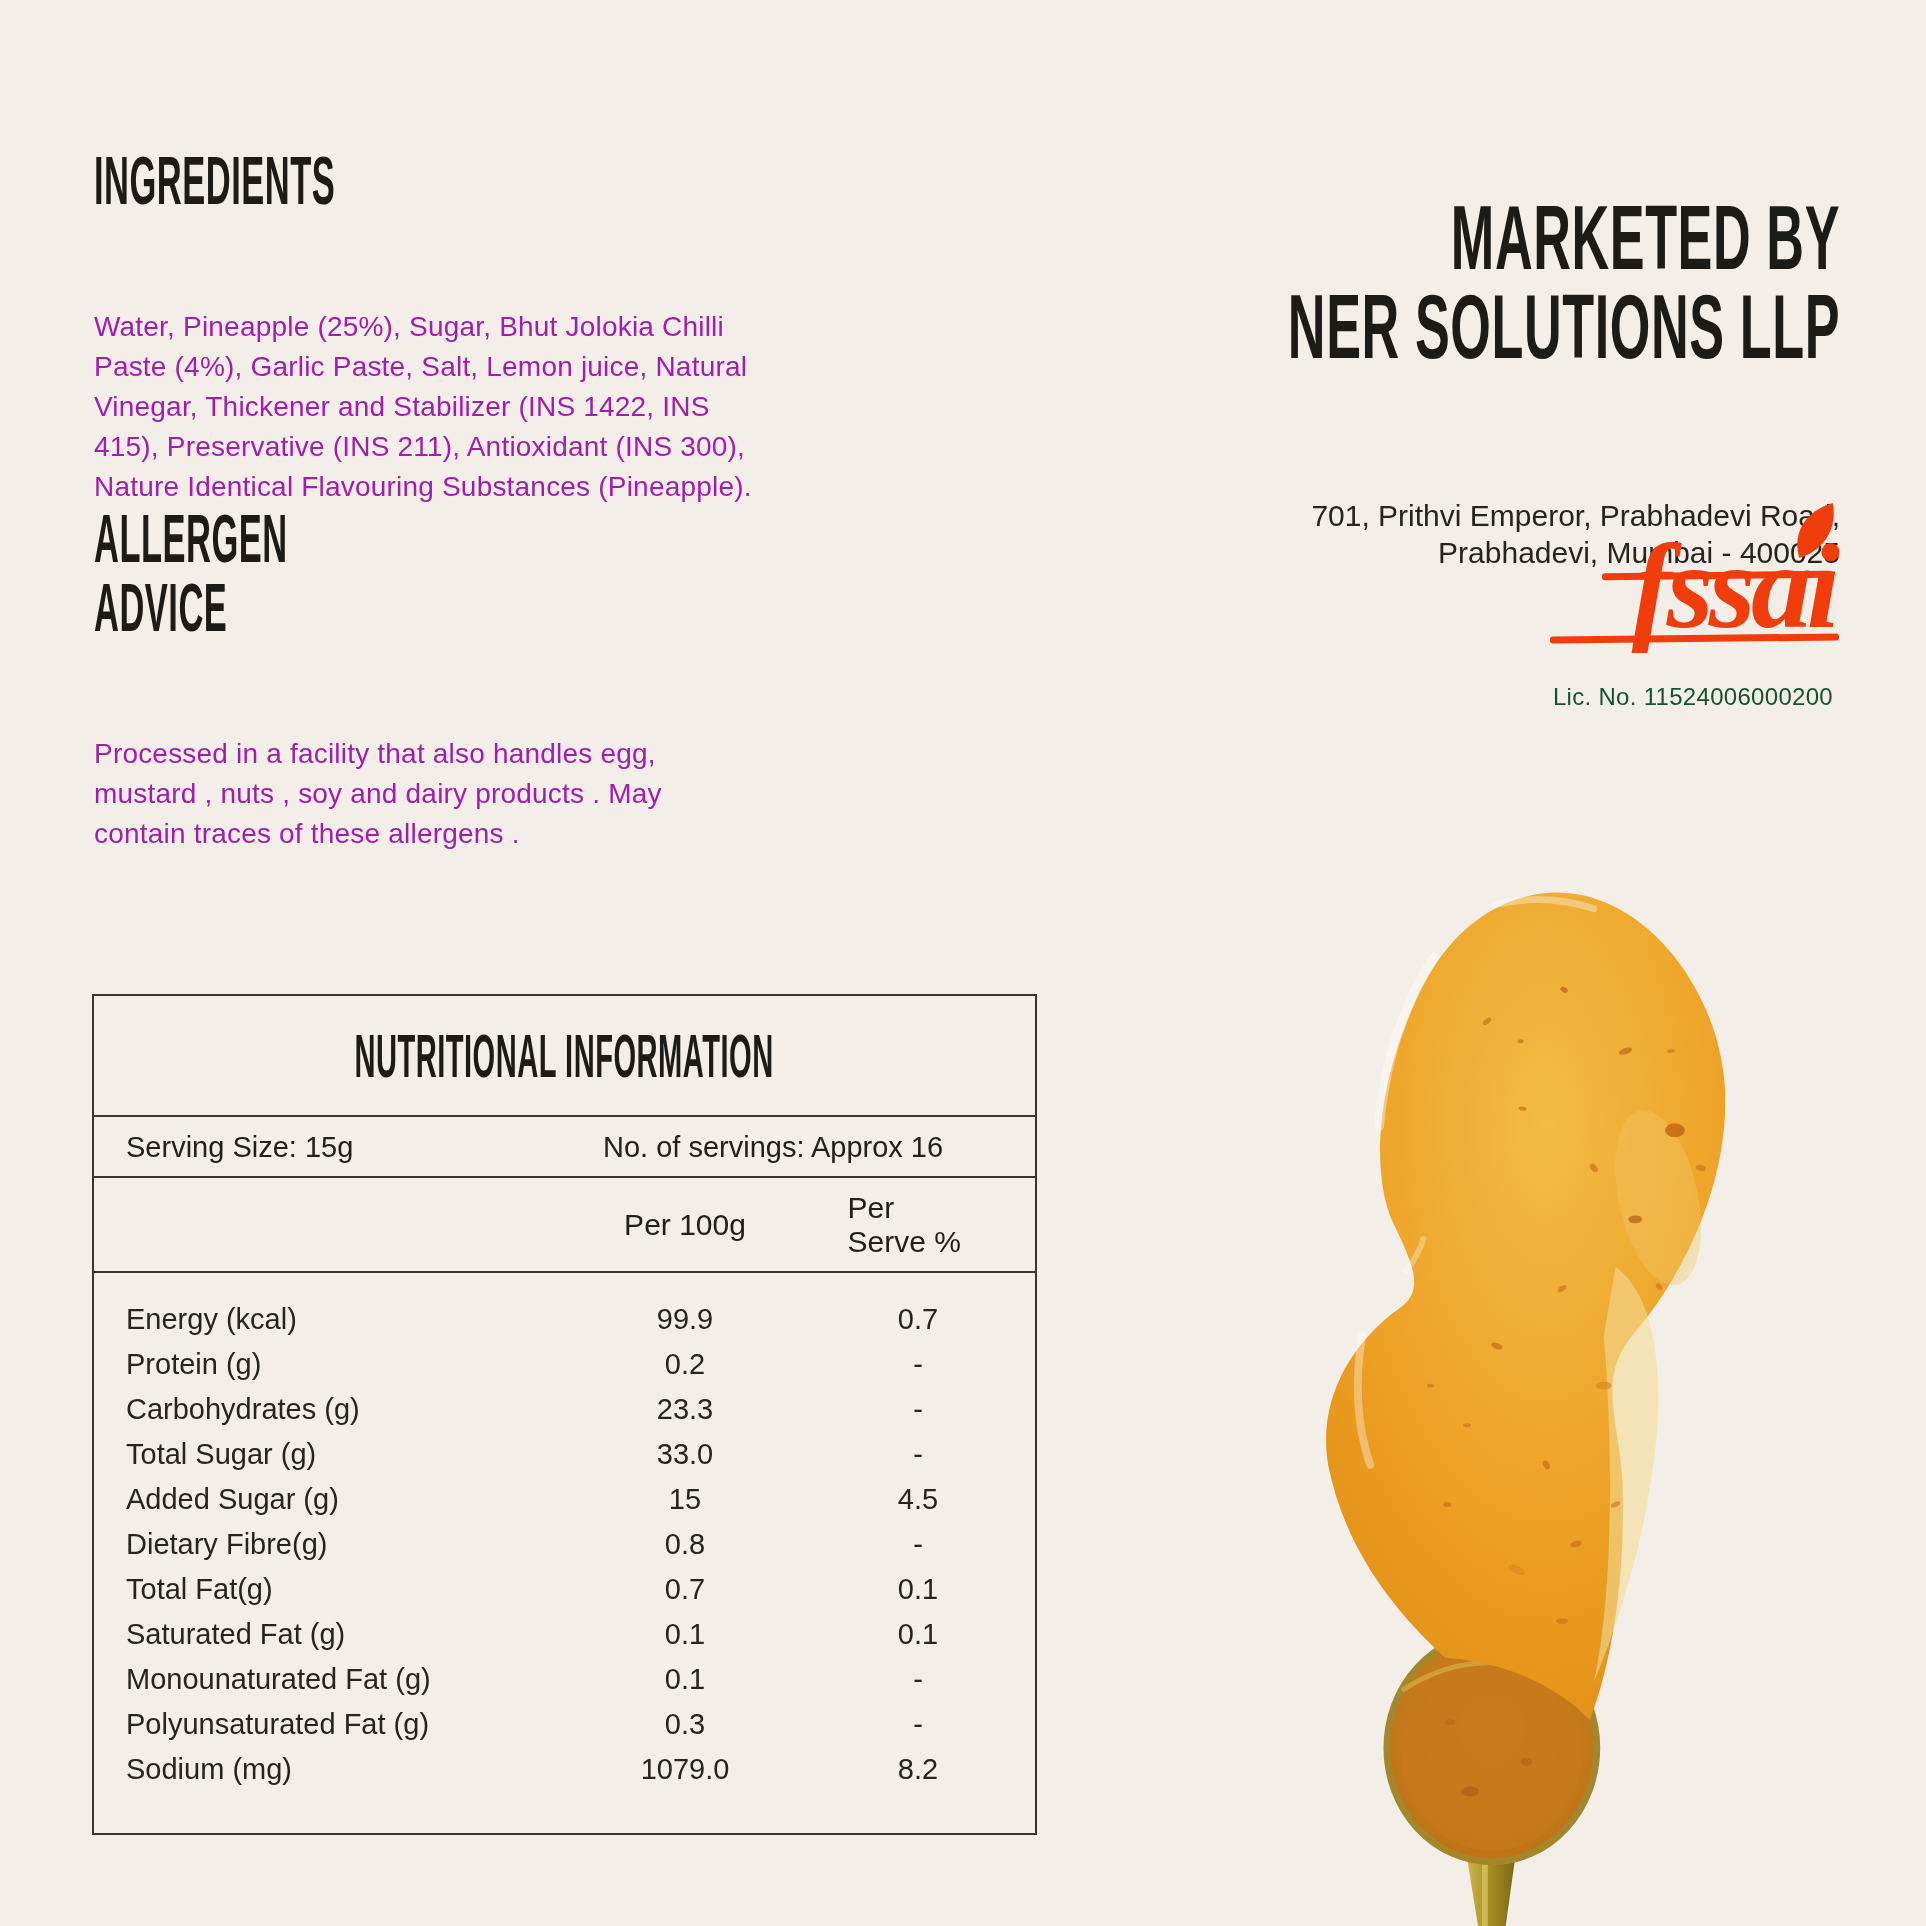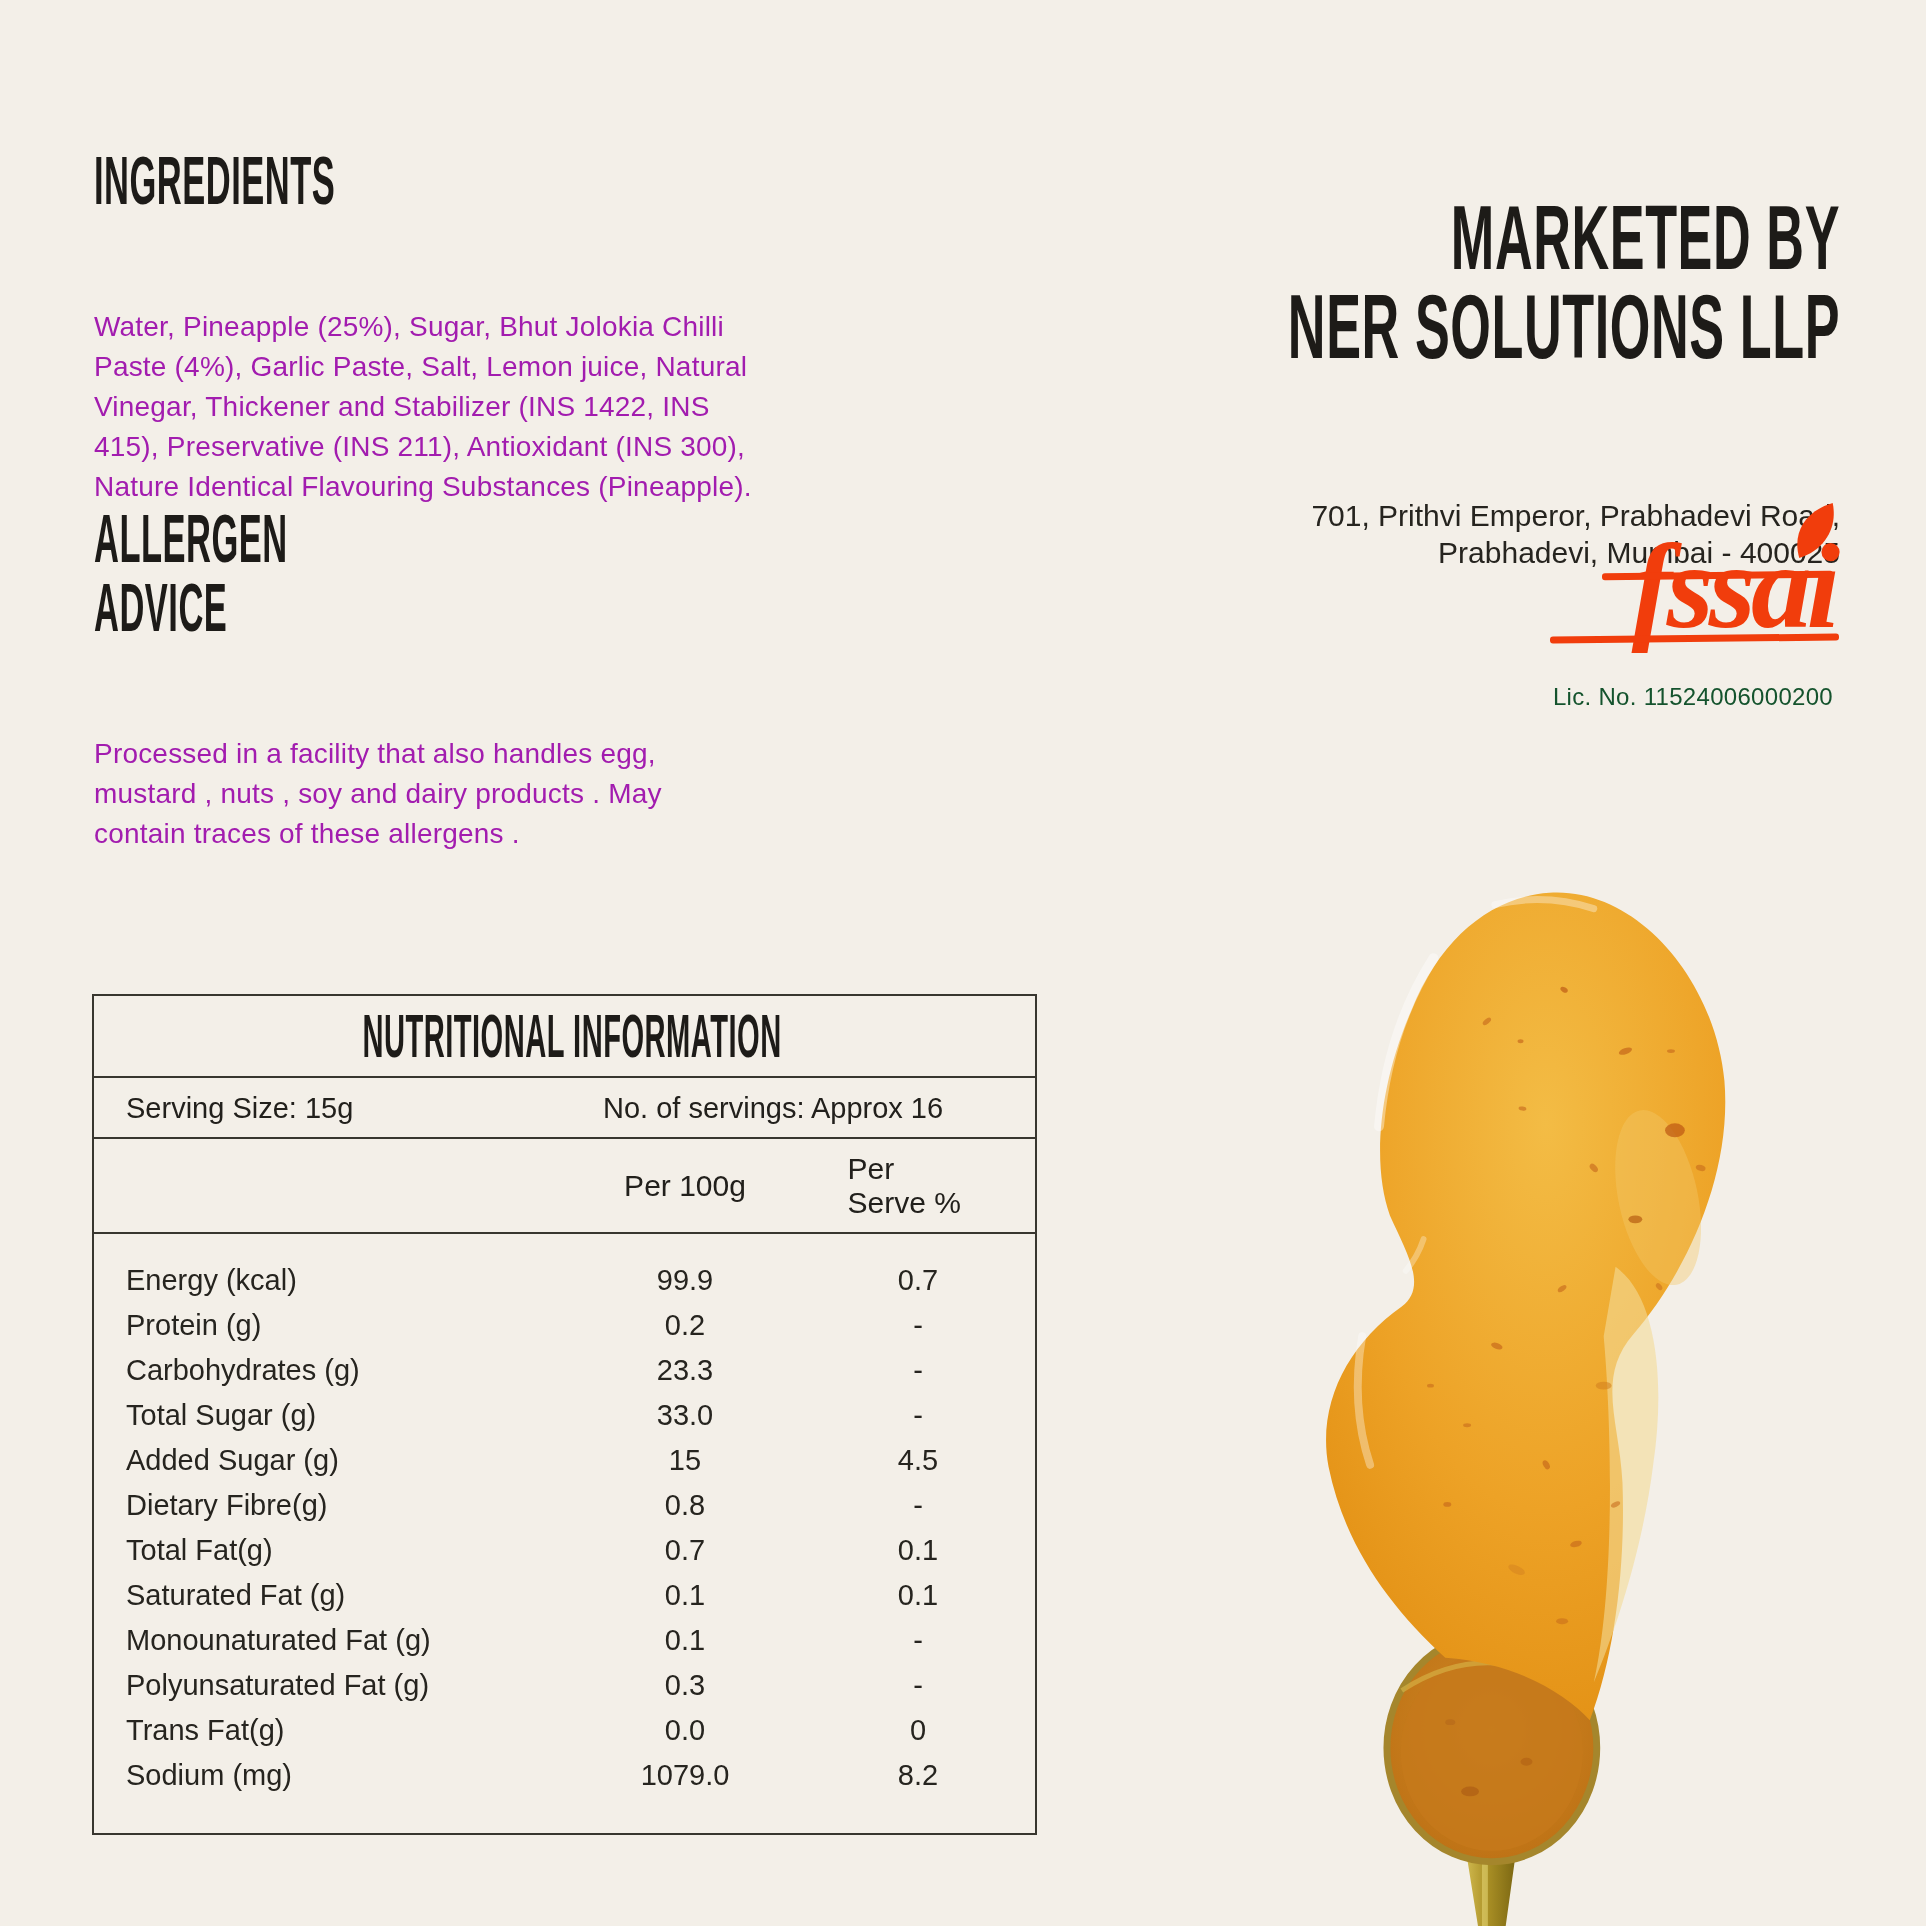--- a/index.html
+++ b/index.html
@@ -40,22 +40,22 @@
   .fssai-bar.bottom { left:-12px; right:-4px; top:114px; transform:rotate(-0.6deg); }
   .fssai-leaf { position:absolute; top:-18px; right:-4px; width:48px; height:57px; }
   .fssai-lic { position:absolute; right:94px; top:683px; font-size:24px; letter-spacing:0.3px; color:#14532d; }
 
   
   .ntable {
     position:absolute; left:92px; top:994px; width:945px; height:841px;
     border:2px solid #38362f; box-sizing:border-box; background:#f3efe8;
   }
   .t-title {
-    height:82px; border-bottom:2px solid #38362f; box-sizing:border-box;
-    display:flex; align-items:center; justify-content:flex-start;padding-left:32px;
+    height:121px; border-bottom:2px solid #38362f; box-sizing:border-box;
+    display:flex; align-items:center; justify-content:center;
   }
   .t-title .cond { font-size:62px; line-height:62px; transform:scaleX(0.47); transform-origin:center center; }
   .t-serving {
     position:relative; height:61px; border-bottom:2px solid #38362f; box-sizing:border-box;
     font-size:29px; 
     text-align:right;
   }
   .t-serving .cell-a { position:absolute; left:32px; top:50%; transform:translateY(-50%); }
   .t-serving .cell-b { position:absolute; left:509px; top:50%; transform:translateY(-50%); }
   .t-colhead {
@@ -161,25 +161,20 @@
       </div>
       <div class="t-row">
         <span class="lbl">Monounaturated Fat (g)</span>
         <span class="val">0.1</span>
         <span class="val">-</span>
       </div>
       <div class="t-row">
         <span class="lbl">Polyunsaturated Fat (g)</span>
         <span class="val">0.3</span>
         <span class="val">-</span>
-      </div>
-      <div class="t-row">
-        <span class="lbl">Trans Fat(g)</span>
-        <span class="val">0.0</span>
-        <span class="val">0</span>
       </div>
       <div class="t-row">
         <span class="lbl">Sodium (mg)</span>
         <span class="val">1079.0</span>
         <span class="val">8.2</span>
       </div>
     </div>
   </div>
 
   <svg class="sauce" viewBox="0 0 520 1066">

